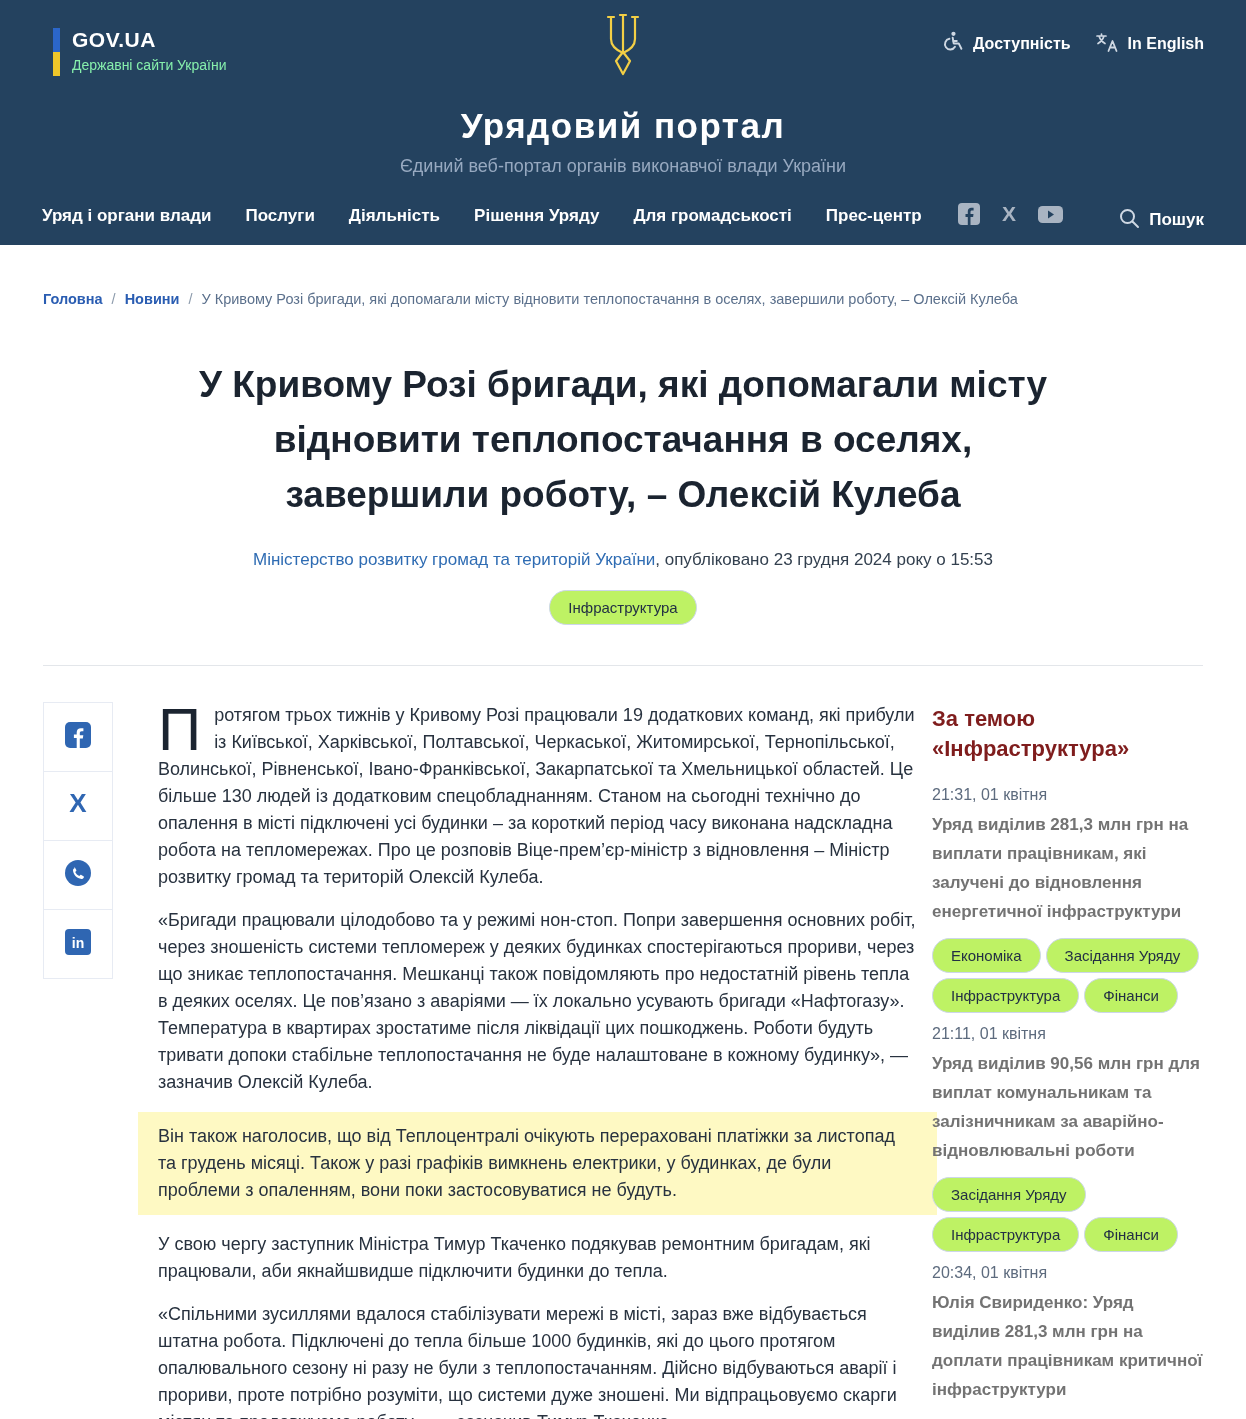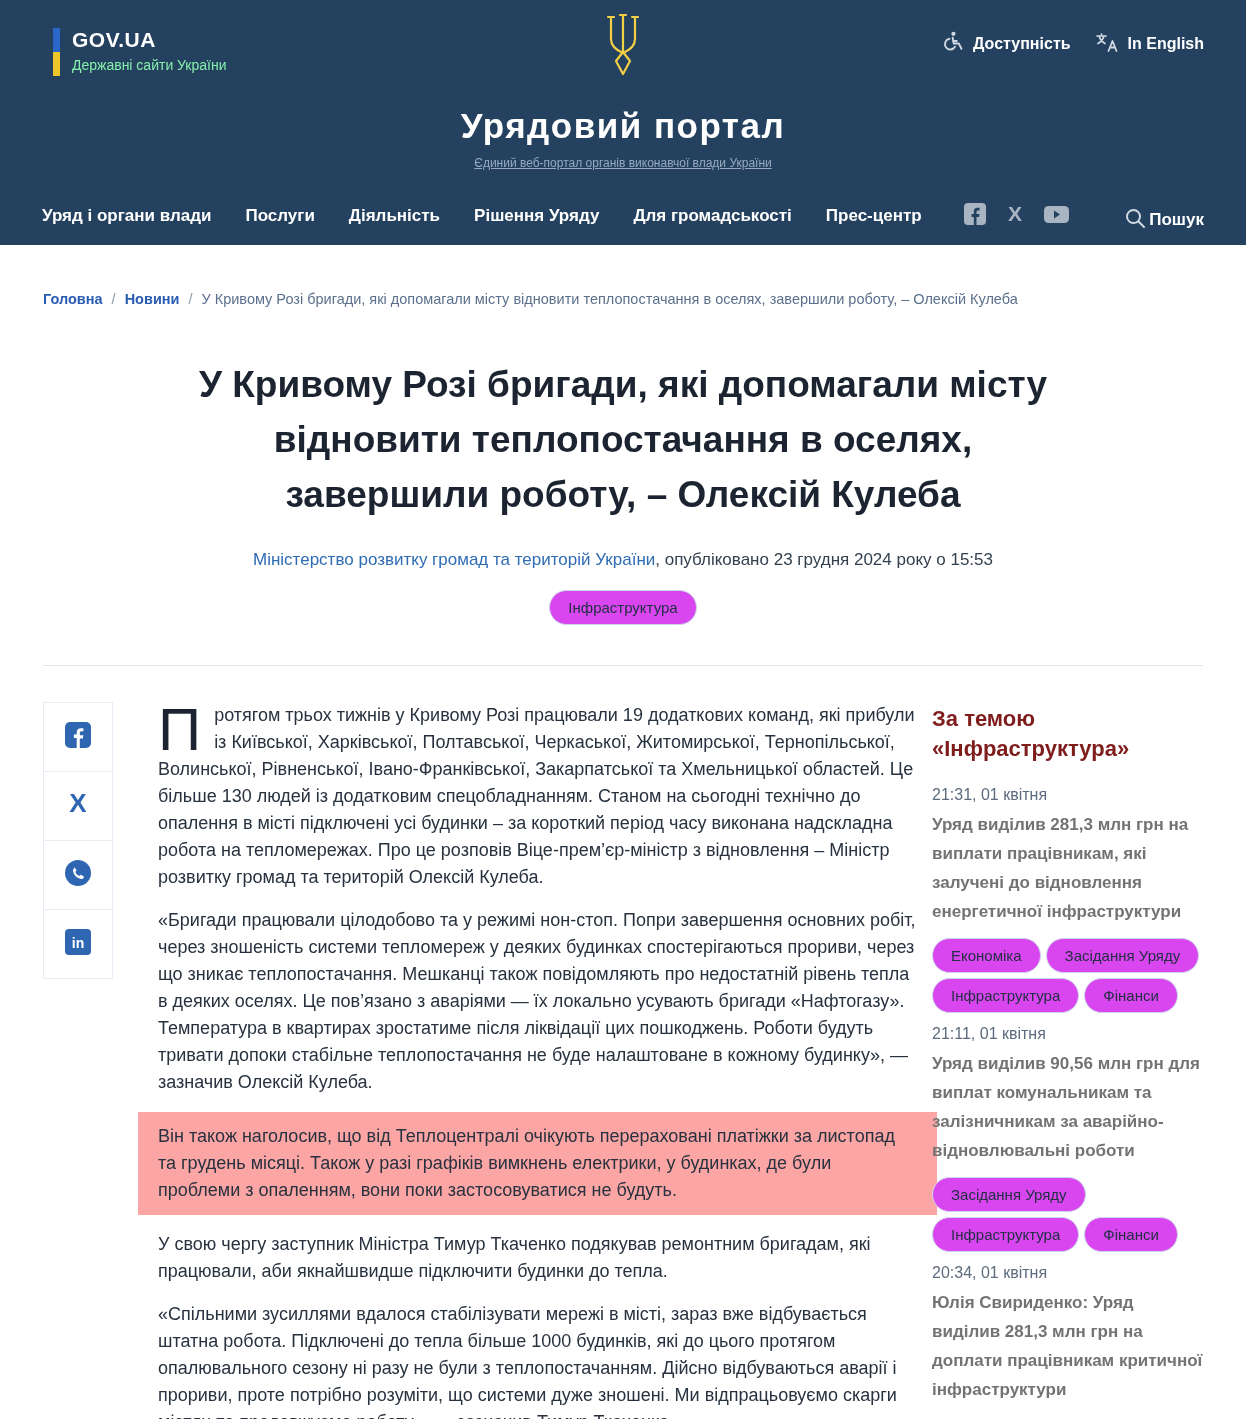--- a/index.html
+++ b/index.html
@@ -14,62 +14,62 @@
   
   .site-header { position:relative; height:245px; background:#24425f; color:#fff; }
   .gov-logo { position:absolute; left:53px; top:28px; display:flex; gap:12px; cursor:pointer; }
   .flag-bar { width:7px; height:48px; background:linear-gradient(to bottom,#2b66c9 0 50%,#eec62a 50% 100%); }
   .gov-title { font-size:21px; font-weight:bold; letter-spacing:.5px; line-height:24px; }
   .gov-sub { font-size:14px; color:#86efac; margin-top:5px; }
   .trident-wrap { position:absolute; left:50%; top:12px; transform:translateX(-50%); }
   .portal-title { position:absolute; top:106px; left:0; width:100%; text-align:center;
     font-size:35px; font-weight:bold; letter-spacing:1.5px; }
   .portal-subtitle { position:absolute; top:156px; left:0; width:100%; text-align:center;
-    font-size:12px; color:#97a9c0;text-decoration:underline; }
+    font-size:18px; color:#97a9c0; }
   .header-links { position:absolute; right:42px; top:30px; display:flex; flex-direction:row; gap:24px; align-items:flex-end; }
   .header-link { display:flex; align-items:center; gap:9px; font-size:16px; font-weight:600; color:#fff; cursor:pointer; }
 
   .main-nav { position:absolute; left:0; right:0; bottom:0; height:58px;
     display:flex; align-items:center; padding:0 42px; }
   .nav-items { display:flex; gap:34px; }
   .nav-item { font-size:17px; font-weight:600; color:#fff; cursor:pointer; white-space:nowrap; }
   .nav-right { margin-left:auto; display:flex; align-items:center; gap:20px; }
   .nav-social { display:flex; align-items:center; gap:16px; }
-  .nav-search { display:flex; align-items:center; gap:3px; margin-left:34px; cursor:pointer;
+  .nav-search { display:flex; align-items:center; gap:9px; margin-left:34px; cursor:pointer;
     font-size:17px; font-weight:600; color:#fff;margin-top:8px; }
 
   
   .breadcrumb { margin:0 43px; padding-top:46px; display:flex; gap:9px; align-items:baseline;
     font-size:14.5px; white-space:nowrap; overflow:hidden; }
   .crumb-link { color:#2a5db2; font-weight:600; }
   .crumb-sep { color:#8d9bac; }
   .crumb-current { color:#5b708c; overflow:hidden; text-overflow:ellipsis; }
 
   
   h1.article-title { max-width:900px; margin:50px auto 0; text-align:center;
     font-size:37px; line-height:55px; font-weight:600; color:#1b2430; }
   .byline { text-align:center; margin-top:28px; font-size:17px; }
   .byline .source { color:#2f6cb3; cursor:pointer; }
   .byline .published { color:#33404f; }
   .tag-row { text-align:center; margin-top:20px; }
   .pill { display:inline-block; padding:8px 18px; border:1px solid #ccd6ea; border-radius:20px;
-    background:#d946ef; font-size:15px; color:#233044; cursor:pointer; }
+    background:#bef264; font-size:15px; color:#233044; cursor:pointer; }
   .divider { margin:40px 43px 0; border-top:1px solid #e3e6ea; }
 
   
   .content-row { display:flex; align-items:flex-start; margin:36px 43px 0; }
   .share-rail { flex:none; width:70px; }
   .share-btn { width:70px; height:70px; margin-top:-1px; background:#fff;
     border:1px solid #e7ebf3; display:flex; align-items:center; justify-content:center; cursor:pointer; }
   .share-btn:first-child { margin-top:0; }
 
   .article-body { flex:1; margin:0 15px 0 45px; font-size:18px; line-height:27px; color:#28323f; }
   .article-body p { margin:0 0 16px; }
   .dropcap { float:left; font-size:60px; line-height:49px; margin:3px 13px 0 0; color:#1b2430; }
-  p.highlight { background:#fca5a5; margin:0 -20px 16px; padding:11px 20px; }
+  p.highlight { background:#fef9c3; margin:0 -20px 16px; padding:11px 20px; }
 
   
   .sidebar { flex:none; width:271px; }
   .sidebar-heading { font-size:22px; font-weight:700; line-height:30px; color:#7f1d1d; margin:2px 0 22px; }
   .sb-item { margin-bottom:12px; }
   .sb-time { font-size:16px; color:#5d6b7e; margin-bottom:6px; }
   .sb-title { display:block; font-size:17px; font-weight:700; color:#737373; line-height:29px; cursor:pointer; }
   .sb-tags { margin-top:12px; display:flex; flex-wrap:wrap; gap:5px; }
 </style>
 </head>

